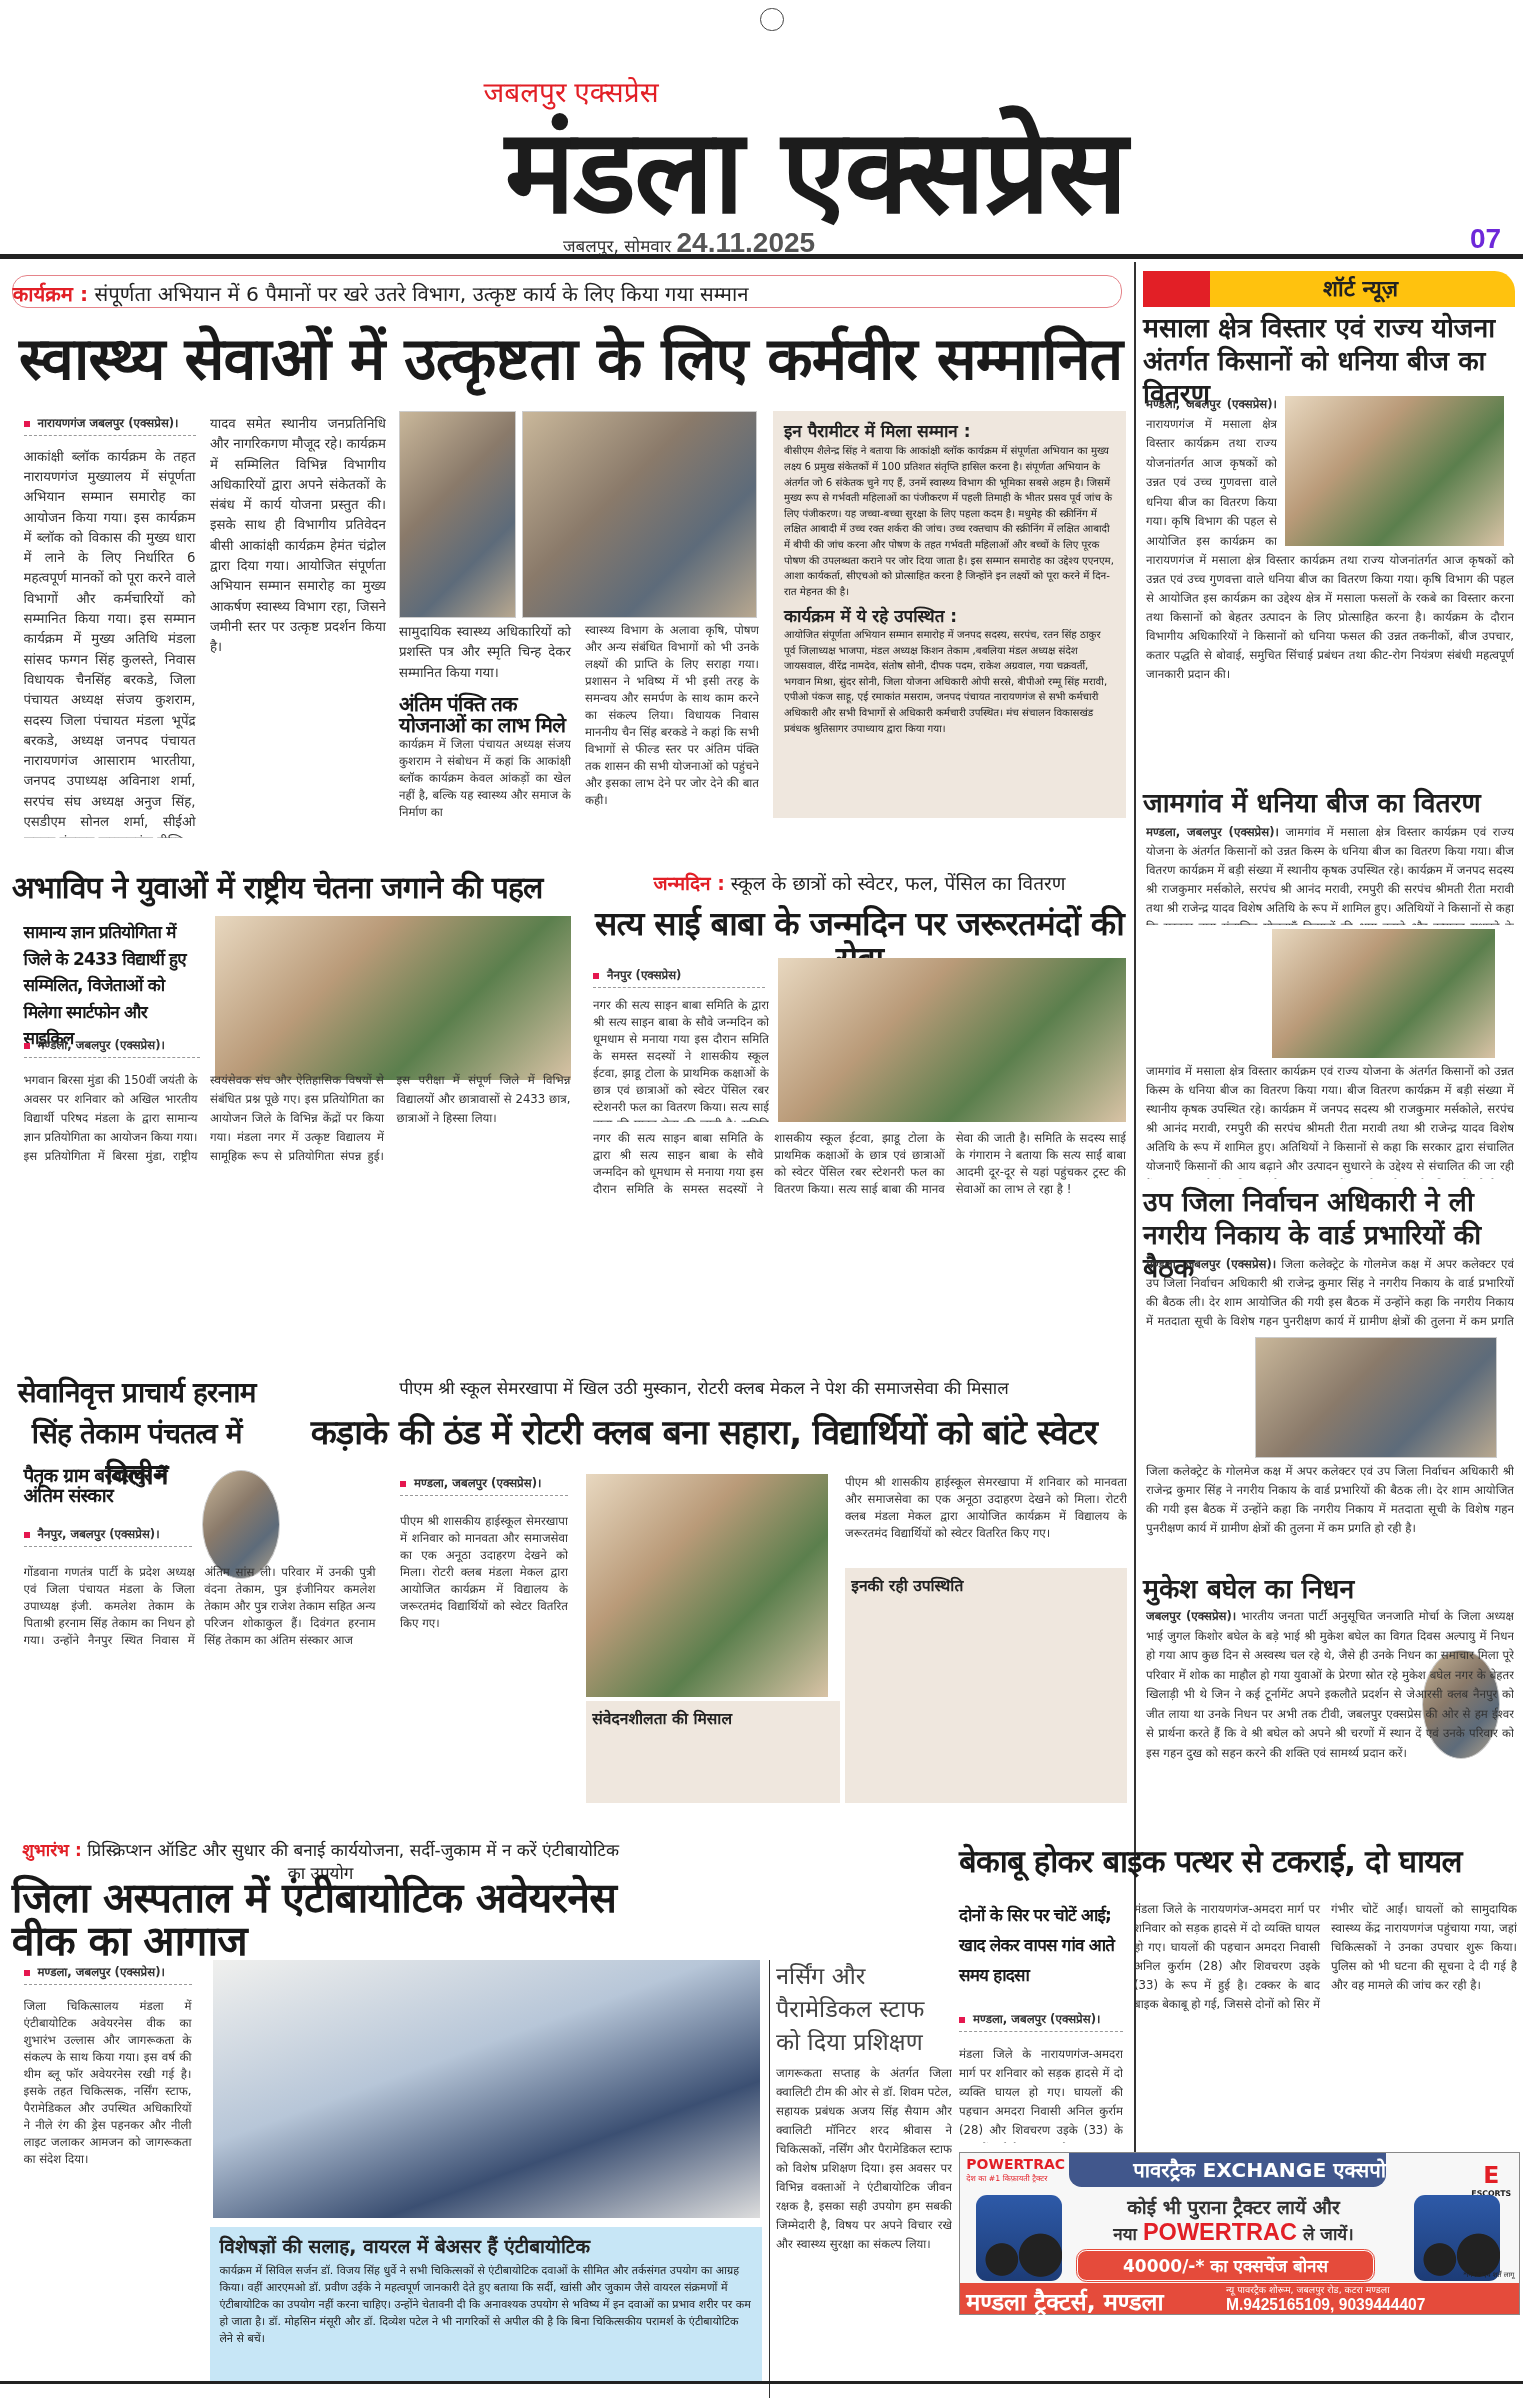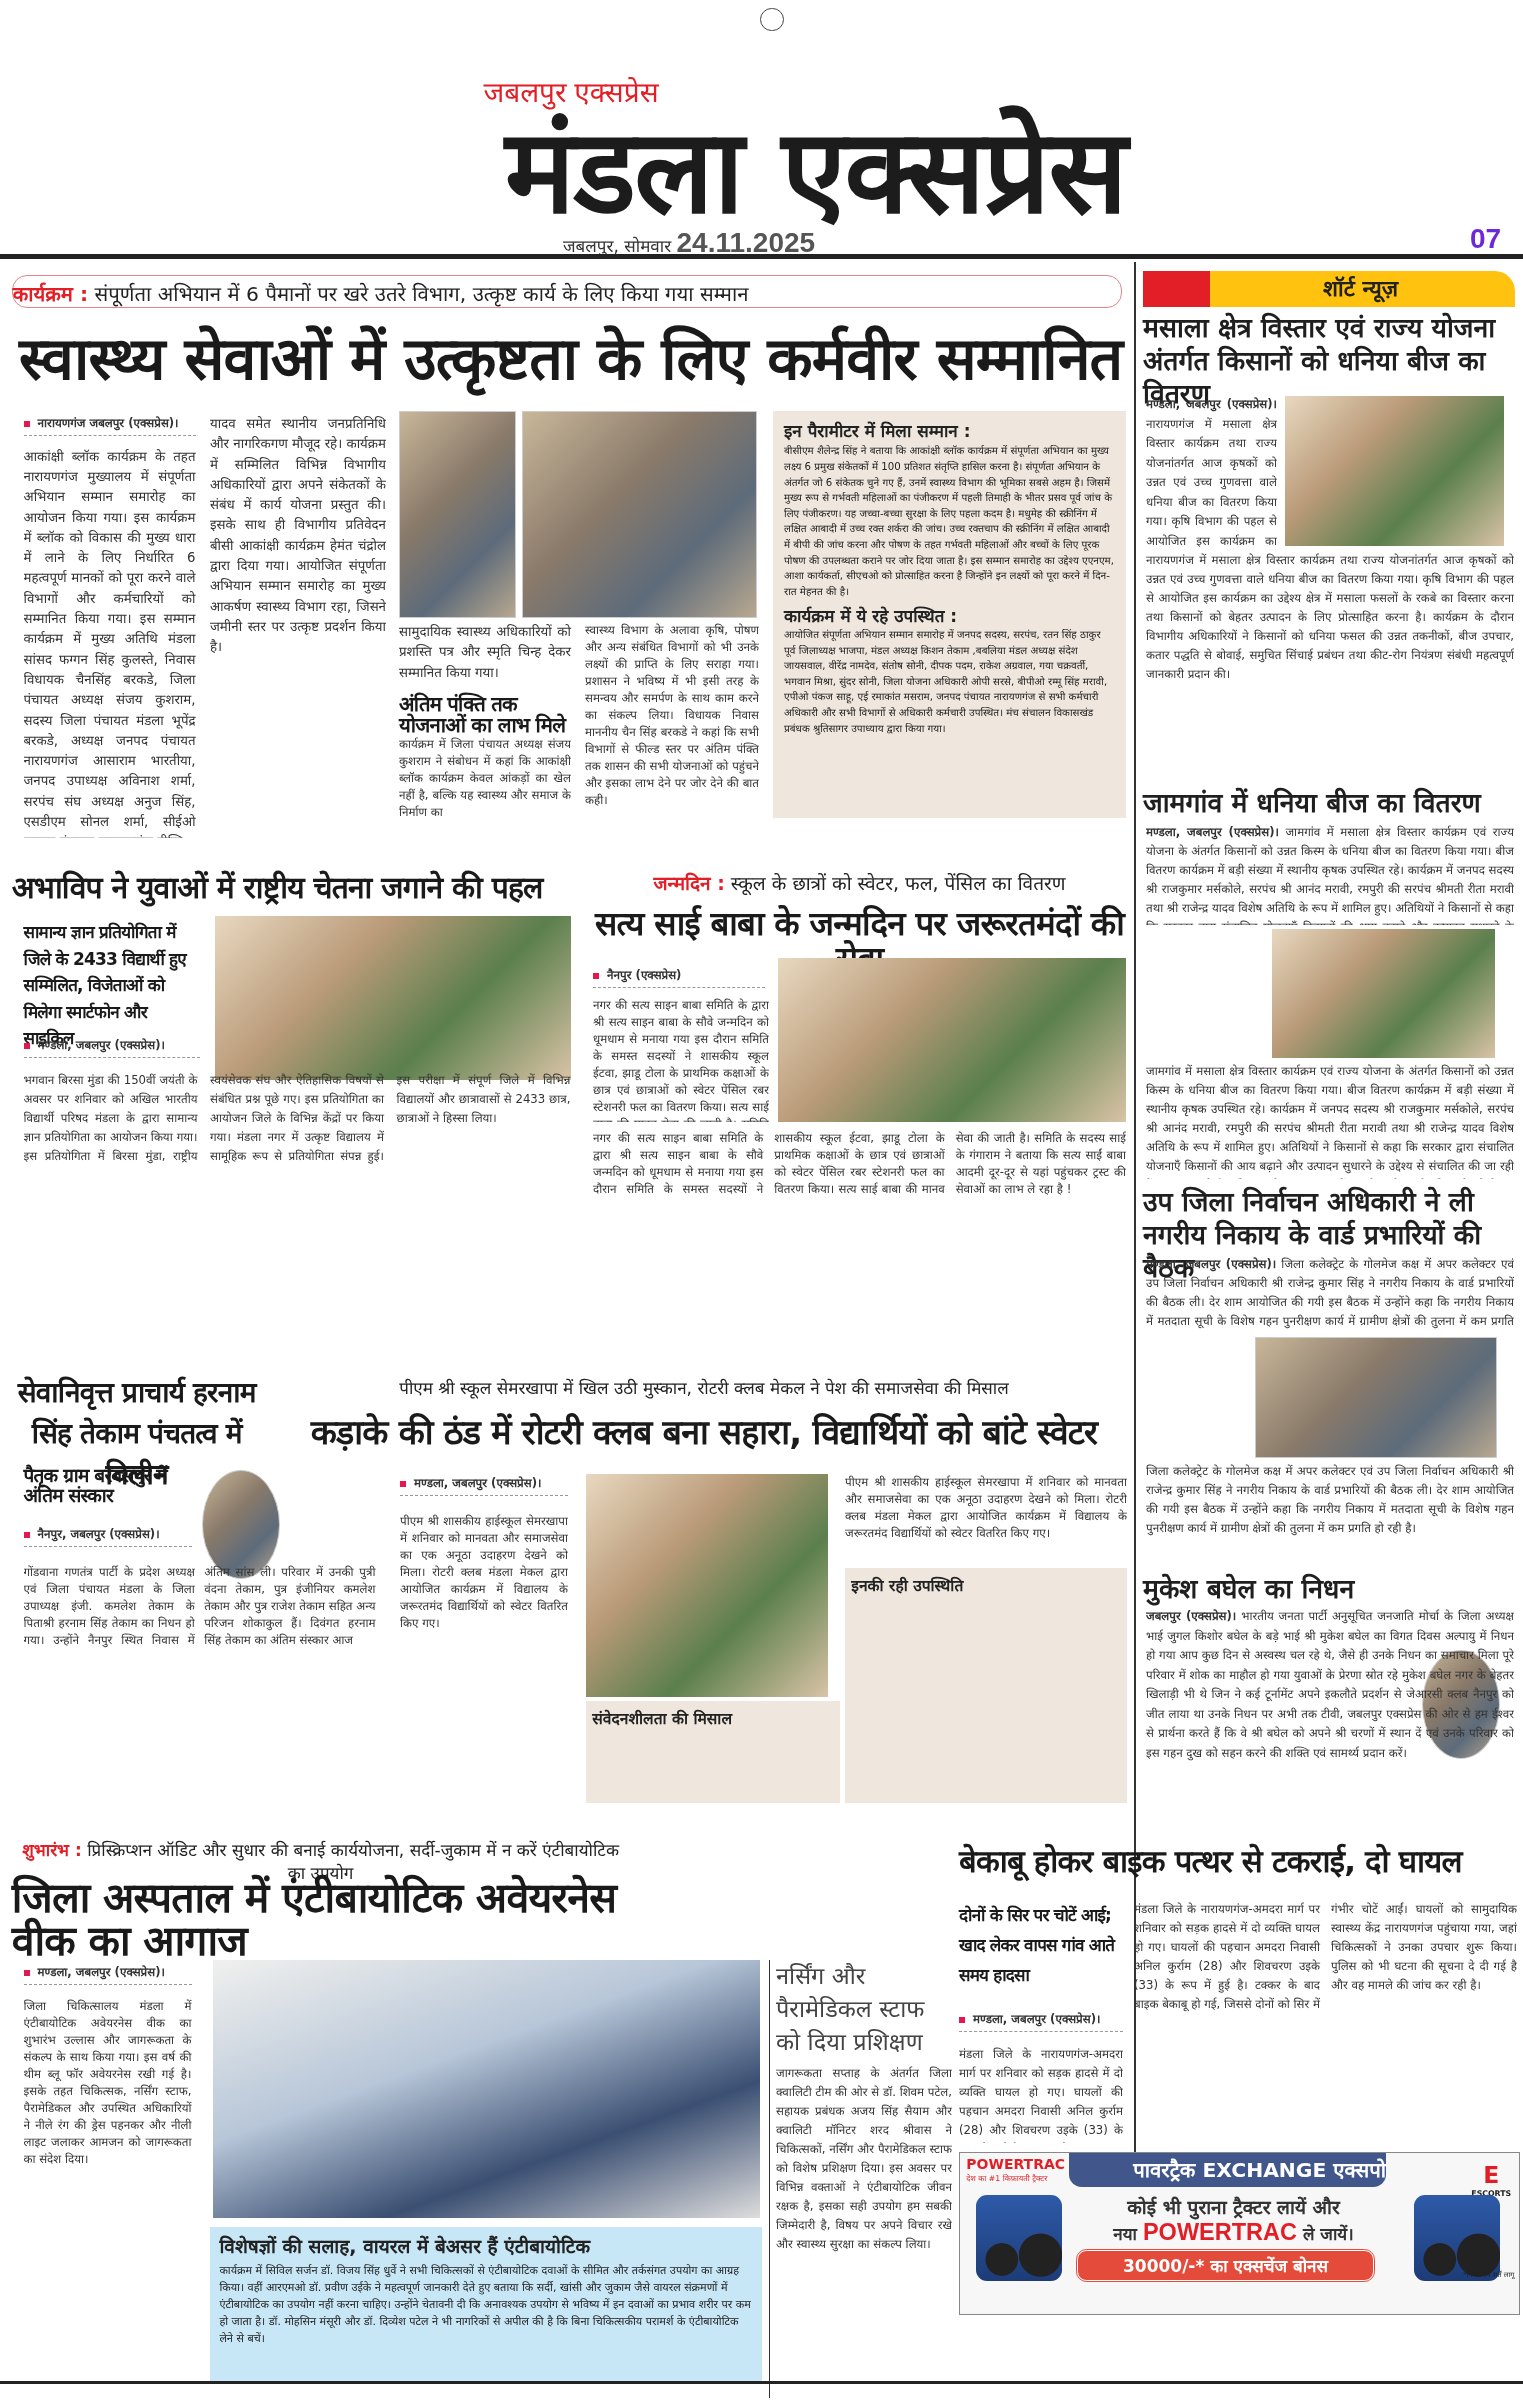--- a/index.html
+++ b/index.html
@@ -150,18 +150,23 @@
 
 <div class="abs ad">
   <div class="brand">POWERTRAC</div>
   <div class="tag">देश का #1 किफ़ायती ट्रैक्टर</div>
   <div class="top">पावरट्रैक EXCHANGE एक्सपो</div>
   <div class="esc">E<small>ESCORTS</small></div>
   <div class="tractor" style="left:15.6px"></div>
   <div class="tractor" style="left:454px"></div>
   <div class="line1">कोई भी पुराना ट्रैक्टर लायें और</div>
   <div class="line2"><span>नया</span> <b>POWERTRAC</b> <span>ले जायें।</span></div>
-  <div class="bonus">30000/-* का एक्सचेंज बोनस</div>
+  <div class="bonus">40000/-* का एक्सचेंज बोनस</div>
   <div class="terms">*नियम एवं शर्तें लागू</div>
+  <div class="bot">
+    <div class="n">मण्डला ट्रैक्टर्स, मण्डला</div>
+    <div class="a">न्यू पावरट्रैक शोरूम, जबलपुर रोड, कटरा मण्डला</div>
+    <div class="p">M.9425165109, 9039444407</div>
+  </div>
 </div>
 
 <div class="abs hr" style="left:0;top:2381px;width:1523px;height:3.1px"></div>
 
 
 </body></html>

